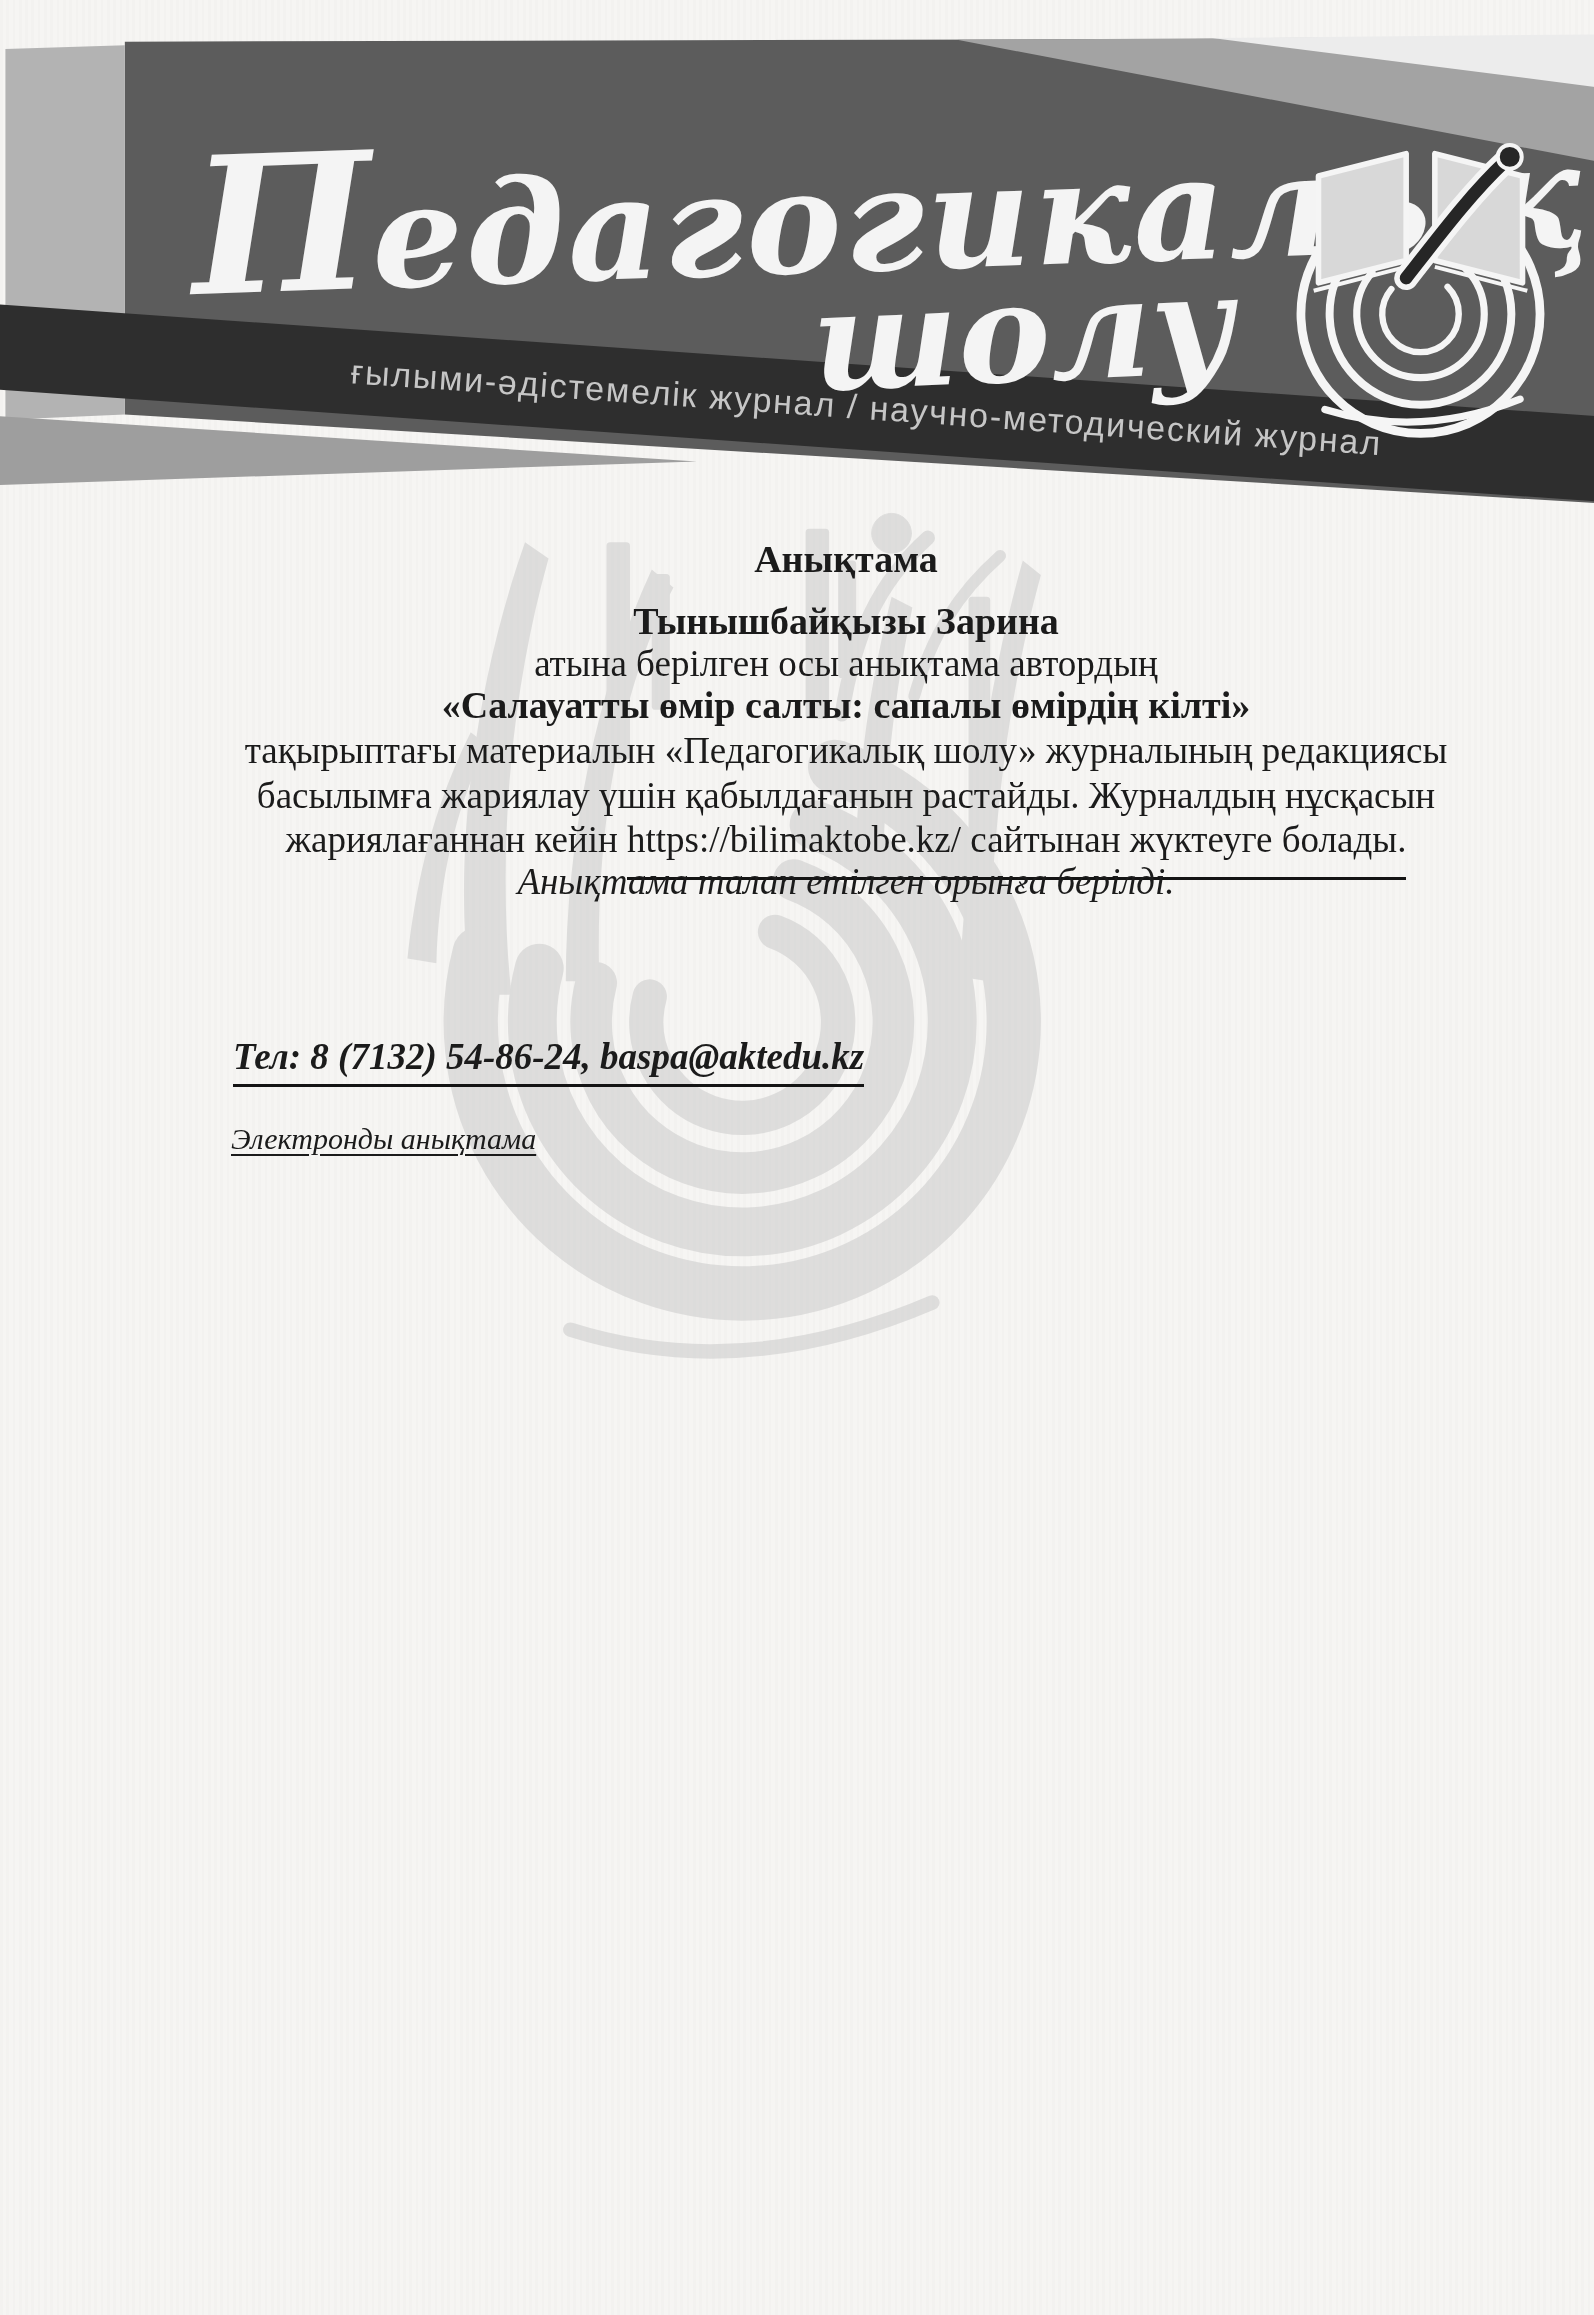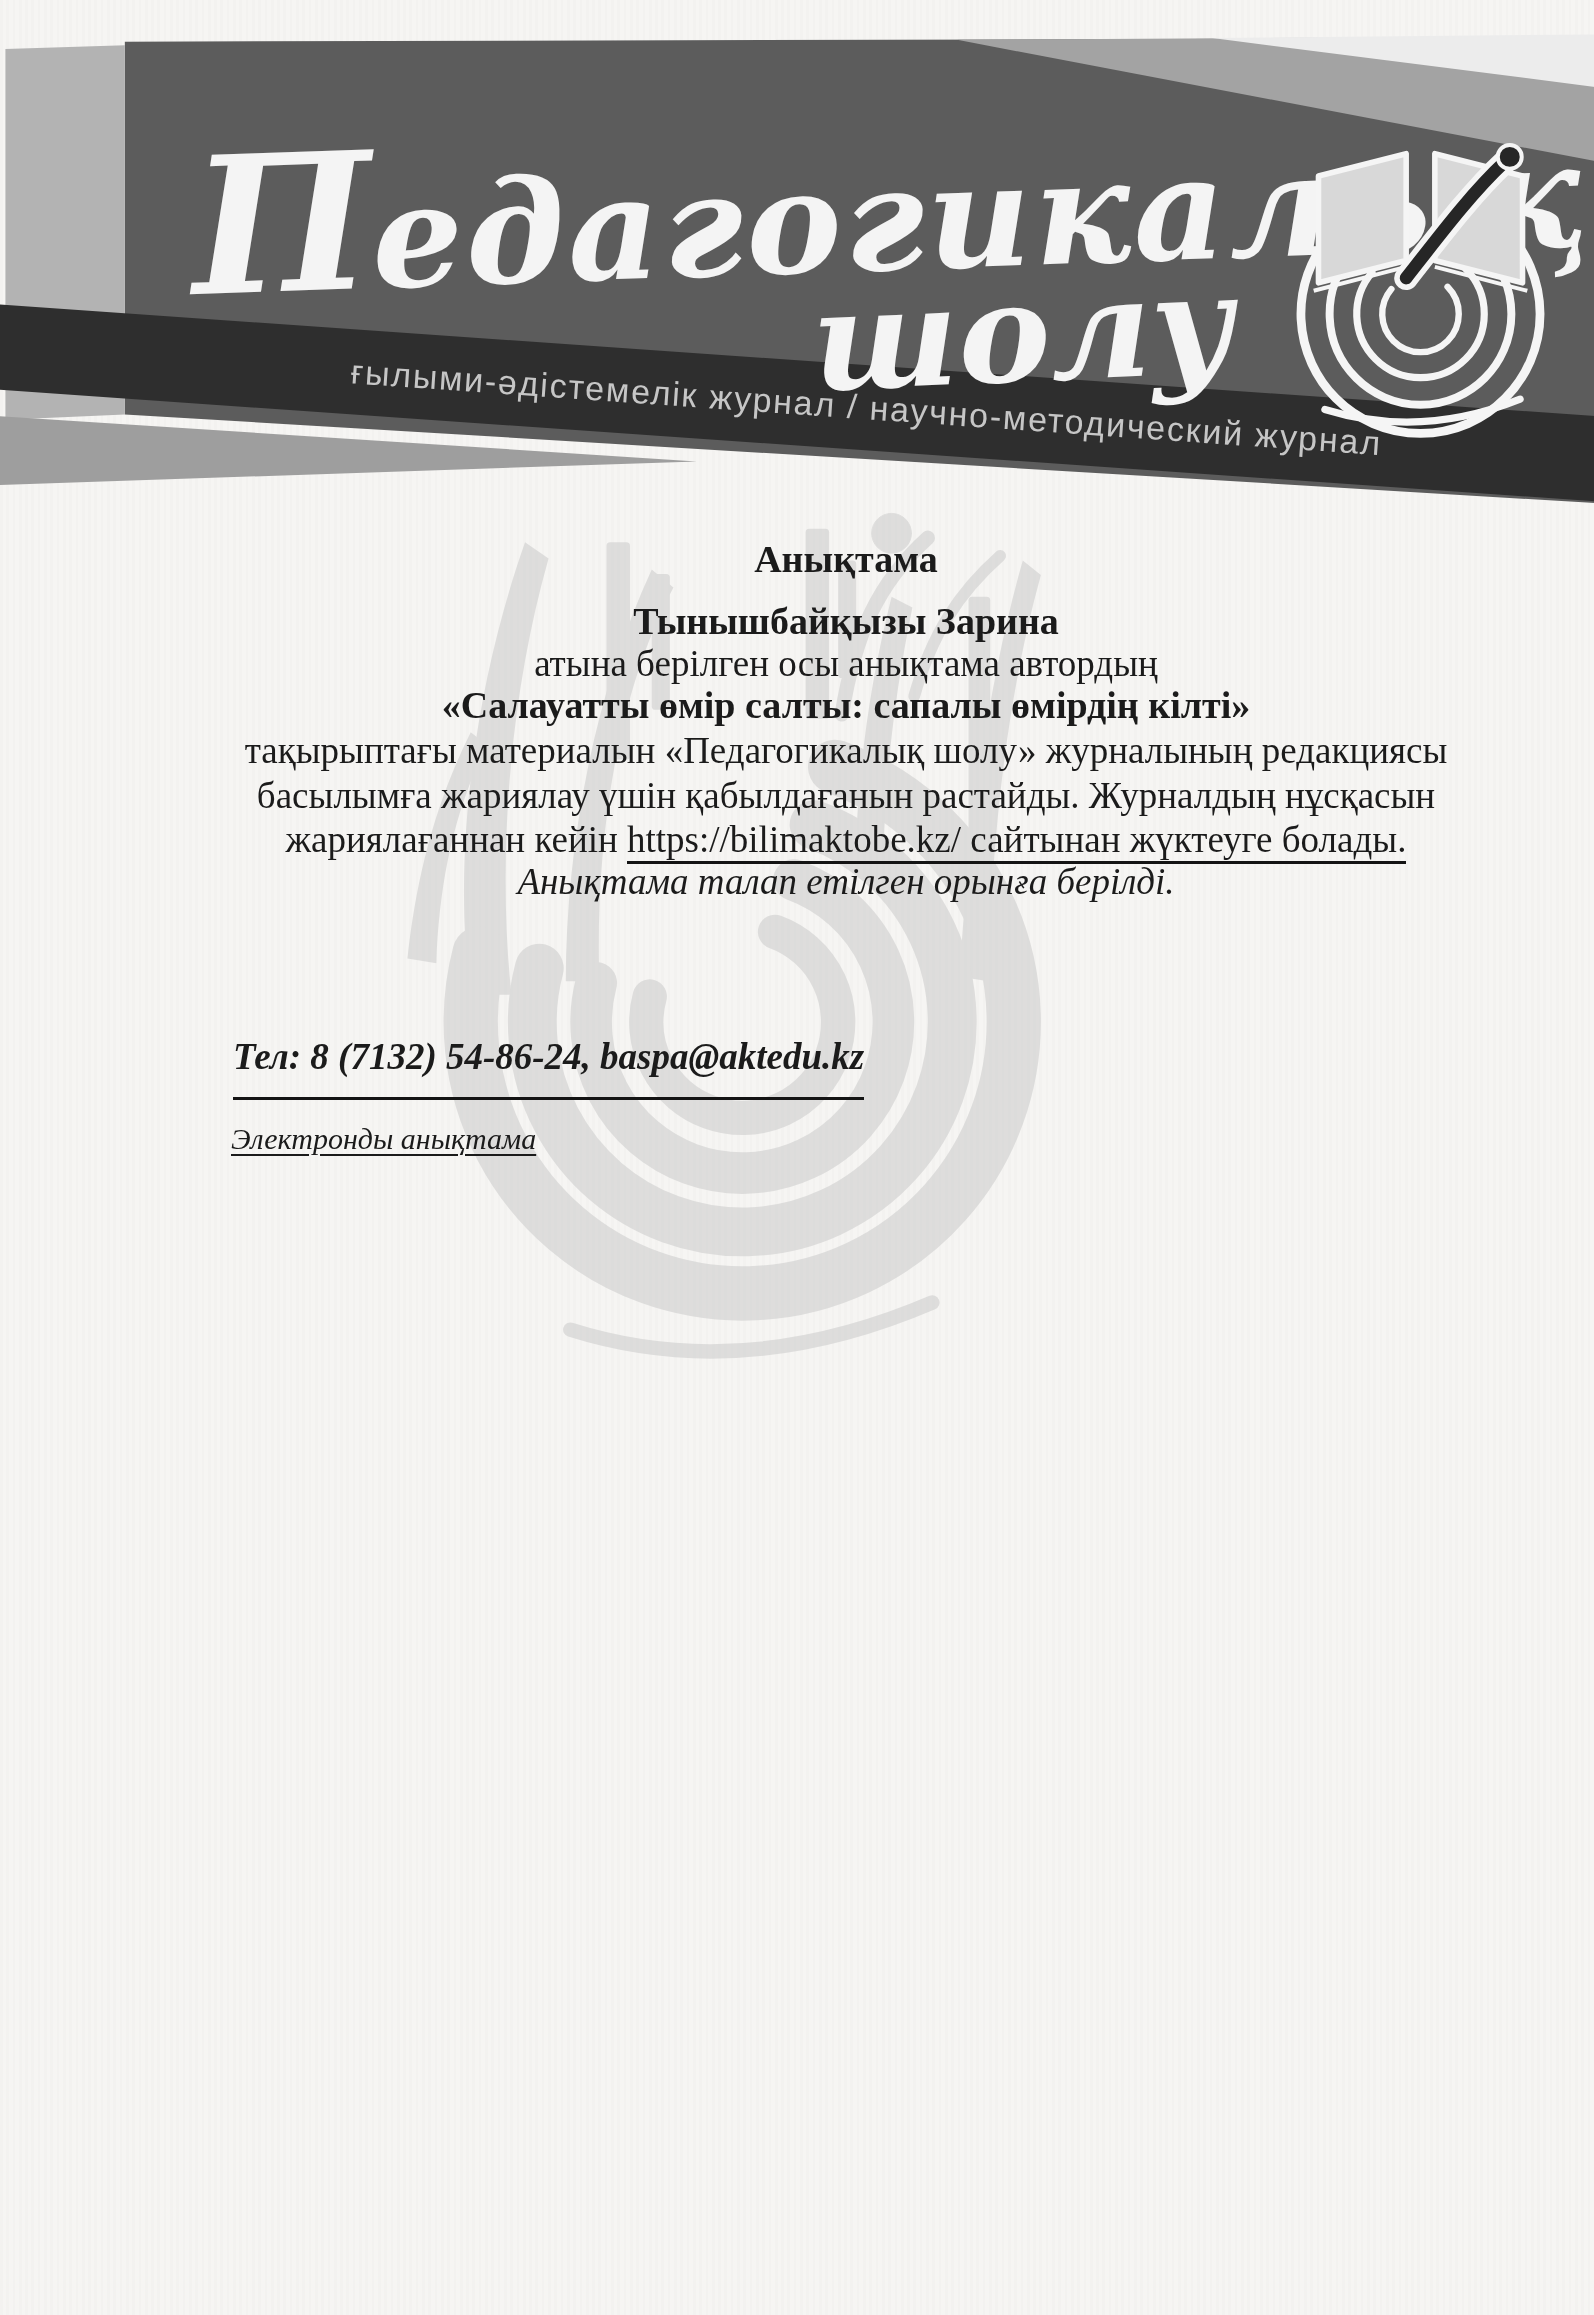--- a/index.html
+++ b/index.html
@@ -46,25 +46,25 @@
   .text-block{position:absolute;left:95px;top:0;width:1502px;height:2316px;z-index:10;}
   .line{position:absolute;left:0;right:0;text-align:center;white-space:nowrap;}
   .doc-heading   {top:537px;font-size:38px;font-weight:bold;}
   .doc-recipient {top:599px;font-size:38px;font-weight:bold;}
   .doc-intro     {top:642px;font-size:37px;}
   .doc-article   {top:683px;font-size:38px;font-weight:bold;}
   .doc-b1        {top:729px;font-size:37px;}
   .doc-b2        {top:774px;font-size:37px;}
   .doc-b3        {top:818px;font-size:37px;}
   .doc-note      {top:860px;font-size:37px;font-style:italic;}
-  .uline{border-bottom:3.6px solid #141414;padding-bottom:1px;}
+  .uline{border-bottom:3.6px solid #141414;padding-bottom:17px;}
   .left-line{position:absolute;left:138px;white-space:nowrap;}
   .doc-date {top:991px;font-size:37px;font-weight:bold;font-style:italic;}
   .doc-tel  {top:1035px;font-size:37px;font-weight:bold;font-style:italic;}
-  .doc-tel .uline{border-bottom:3.6px solid #141414;padding-bottom:20px;font-style:italic;}
+  .doc-tel .uline{border-bottom:3.6px solid #141414;padding-bottom:7px;font-style:italic;}
   .doc-enote{
     top:1122px;left:136px;font-size:30px;font-style:italic;
     text-decoration:underline;text-decoration-thickness:1.8px;text-underline-offset:4.5px;
   }
 </style>
 </head>
 <body>
 
 <div class="banner">
   <svg class="banner-svg" width="1595" height="561" viewBox="0 0 1763 620">

